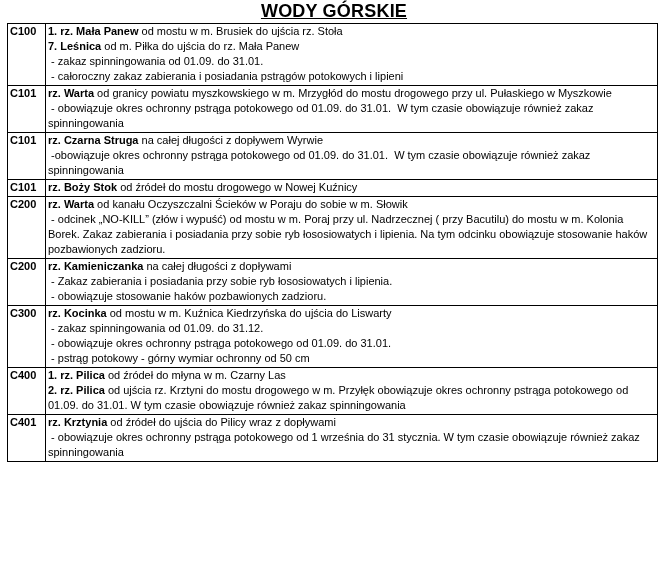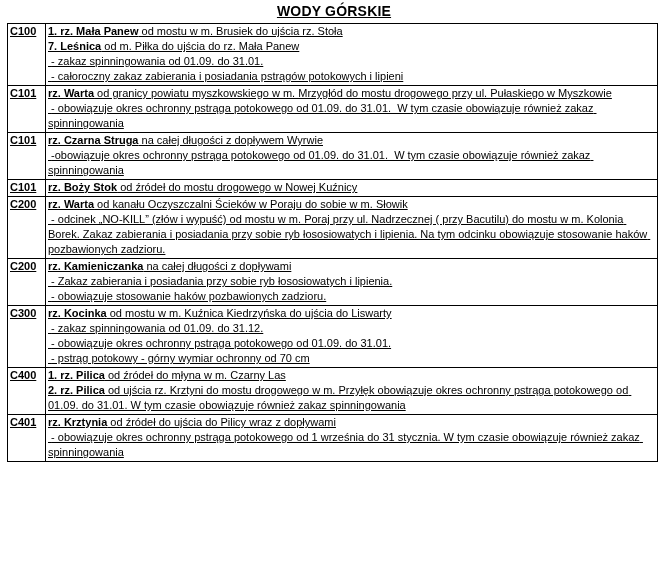--- a/index.html
+++ b/index.html
@@ -12,39 +12,38 @@
   .doc {
     width: 668px;
     height: 564px;
     overflow: hidden;
   }
   .titles {
     padding-top: 3px;
     text-align: center;
   }
   .title-line {
-    font-size: 14px;
+    font-size: 18px;
     line-height: 16px;
     font-weight: 700;
     text-decoration: underline;
     letter-spacing: 0.2px;
   }
   table.regs {
     border-collapse: collapse;
     table-layout: fixed;
     width: 651px;
     margin: 4px 0 0 7px;
   }
   table.regs td {
     border: 1px solid #000000;
     vertical-align: top;
     font-size: 11px;
     line-height: 15px;
     padding: 0 2px 1px 2px;
-    text-decoration: underline;
   }
   td.code {
     width: 33px;
     font-weight: 700;
     padding-left: 3px;
   }
   td.desc .line {
     white-space: pre-wrap;
   }
   td.desc b {
@@ -103,21 +102,21 @@
             <div class="line"><span> - Zakaz zabierania i posiadania przy sobie ryb łososiowatych i lipienia.</span></div>
             <div class="line"><span> - obowiązuje stosowanie haków pozbawionych zadzioru.</span></div>
           </td>
         </tr>
         <tr>
           <td class="code">C300</td>
           <td class="desc">
             <div class="line"><b>rz. Kocinka</b><span> od mostu w m. Kuźnica Kiedrzyńska do ujścia do Liswarty</span></div>
             <div class="line"><span> - zakaz spinningowania od 01.09. do 31.12.</span></div>
             <div class="line"><span> - obowiązuje okres ochronny pstrąga potokowego od 01.09. do 31.01.</span></div>
-            <div class="line"><span> - pstrąg potokowy - górny wymiar ochronny od 70 cm</span></div>
+            <div class="line"><span> - pstrąg potokowy - górny wymiar ochronny od 50 cm</span></div>
           </td>
         </tr>
         <tr>
           <td class="code">C400</td>
           <td class="desc">
             <div class="line"><b>1. rz. Pilica</b><span> od źródeł do młyna w m. Czarny Las</span></div>
             <div class="line"><b>2. rz. Pilica</b><span> od ujścia rz. Krztyni do mostu drogowego w m. Przyłęk obowiązuje okres ochronny pstrąga potokowego od 01.09. do 31.01. W tym czasie obowiązuje również zakaz spinningowania</span></div>
           </td>
         </tr>
         <tr>

